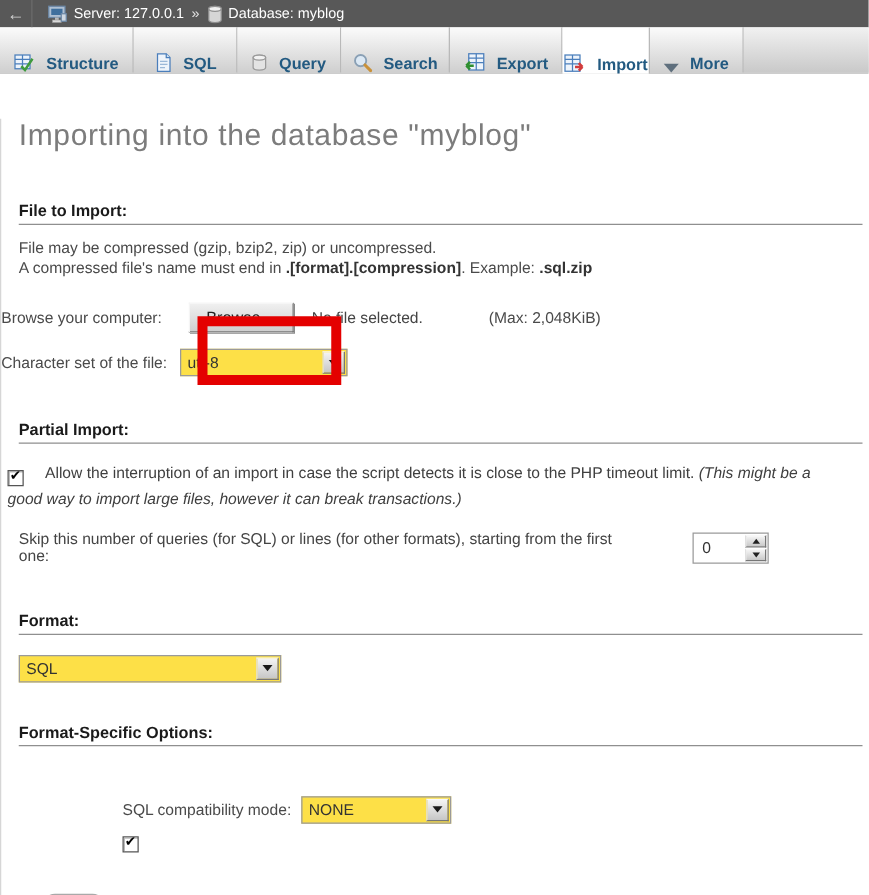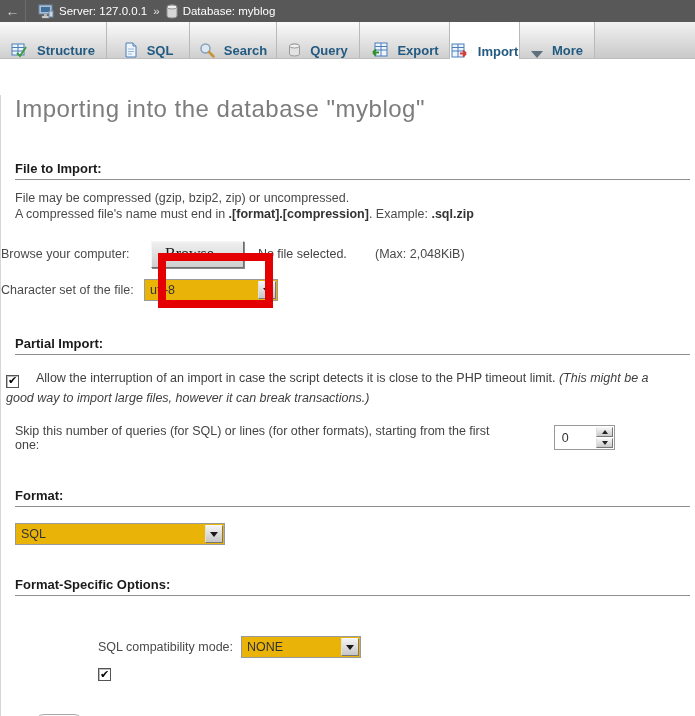--- a/index.html
+++ b/index.html
@@ -54,34 +54,34 @@
   .section-rule { border:0; border-top:1px solid #8f8f8f; margin:3px 5px 0 14px; }
 
   .para { margin:10px 0 0 14px; line-height:16px; color:#4a4a4a; }
   .b { font-weight:bold; color:#333; }
 
   .form-row { display:flex; align-items:center; position:relative; }
   .field-label { width:143px; color:#4a4a4a; }
 
   .browse-row { margin-top:19px; height:26px; }
   .browse-btn {
-    margin-left:7px; padding:3px 13px 4px; font-size:16px; color:#222;
+    margin-left:7px; padding:3px 13px 4px; font-size:13px; color:#222;
     background:linear-gradient(#f0f0f0, #cfcfcf);
     border:1px solid; border-color:#f5f5f5 #6e6e6e #6e6e6e #f5f5f5;
     box-shadow:1px 1px 0 #8a8a8a; cursor:pointer;
-    font-family:Liberation Serif, serif;
+    font-family:Liberation Sans, sans-serif;
   }
   .no-file { margin-left:14px; }
-  .max-size { position:absolute; left:374px; color:#4a4a4a; }
+  .max-size { position:absolute; left:390px; color:#4a4a4a; }
 
   .charset-row { margin-top:11px; height:24px;align-items:center; }
 
   
   .select-control {
-    height:22px; background:#eab308; border:1px solid #9a9a9a;
+    height:22px; background:#fde047; border:1px solid #9a9a9a;
     display:flex; align-items:center; padding:1px 1px 1px 5px; cursor:pointer;
   }
   .select-value { flex:1; font-size:12.5px; color:#333; overflow:hidden; white-space:nowrap; }
   .select-arrow {
     width:18px; height:18px; flex:none;
     background:linear-gradient(#f4f4f4, #c6c6c6);
     border:1px solid; border-color:#f8f8f8 #777 #777 #e0e0e0;
     display:flex; align-items:center; justify-content:center;
   }
   .select-arrow::after {
@@ -194,37 +194,37 @@
       <svg width="15" height="16" viewBox="0 0 15 16">
         <path d="M3 1 h7 l3 3 v11 h-10 z" fill="#eef4fb" stroke="#4a7ebb"></path>
         <path d="M10 1 v3 h3" fill="#cfe0f1" stroke="#4a7ebb"></path>
         <line x1="5" y1="7" x2="11" y2="7" stroke="#9bb8d8"></line>
         <line x1="5" y1="9.5" x2="11" y2="9.5" stroke="#9bb8d8"></line>
         <line x1="5" y1="12" x2="9" y2="12" stroke="#9bb8d8"></line>
       </svg>
     </span>
     <span>SQL</span>
   </div>
+  <div class="tab" style="width:83px">
+    <span>
+      <svg width="13" height="16" viewBox="0 0 13 16">
+        <path d="M1.5 4 a5 2 0 0 1 10 0 v8 a5 2 0 0 1 -10 0 z" fill="#e3e3e3" stroke="#9a9a9a"></path>
+        <ellipse cx="6.5" cy="4" rx="5" ry="2" fill="#f2f2f2" stroke="#9a9a9a"></ellipse>
+      </svg>
+    </span>
+    <span>Query</span>
+  </div>
   <div class="tab" style="width:87px">
     <span>
       <svg width="16" height="16" viewBox="0 0 16 16">
         <circle cx="6.5" cy="6.5" r="4.5" fill="#dce9f5" stroke="#8aa0b5" stroke-width="1.5"></circle>
         <line x1="10" y1="10" x2="14.5" y2="14.5" stroke="#c9913a" stroke-width="2.5" stroke-linecap="round"></line>
       </svg>
     </span>
     <span>Search</span>
-  </div>
-  <div class="tab" style="width:83px">
-    <span>
-      <svg width="13" height="16" viewBox="0 0 13 16">
-        <path d="M1.5 4 a5 2 0 0 1 10 0 v8 a5 2 0 0 1 -10 0 z" fill="#e3e3e3" stroke="#9a9a9a"></path>
-        <ellipse cx="6.5" cy="4" rx="5" ry="2" fill="#f2f2f2" stroke="#9a9a9a"></ellipse>
-      </svg>
-    </span>
-    <span>Query</span>
   </div>
   <div class="tab" style="width:90px">
     <span>
       <svg width="18" height="16" viewBox="0 0 18 16">
         <rect x="5" y="1" width="12" height="13" fill="#eef4fb" stroke="#4a7ebb"></rect>
         <line x1="5" y1="4.5" x2="17" y2="4.5" stroke="#4a7ebb"></line>
         <line x1="5" y1="8" x2="17" y2="8" stroke="#4a7ebb"></line>
         <line x1="11" y1="1" x2="11" y2="14" stroke="#4a7ebb"></line>
         <path d="M9 10.5 H3 M3 10.5 l3 -3 M3 10.5 l3 3" fill="none" stroke="#2f8f2f" stroke-width="2"></path>
       </svg>

